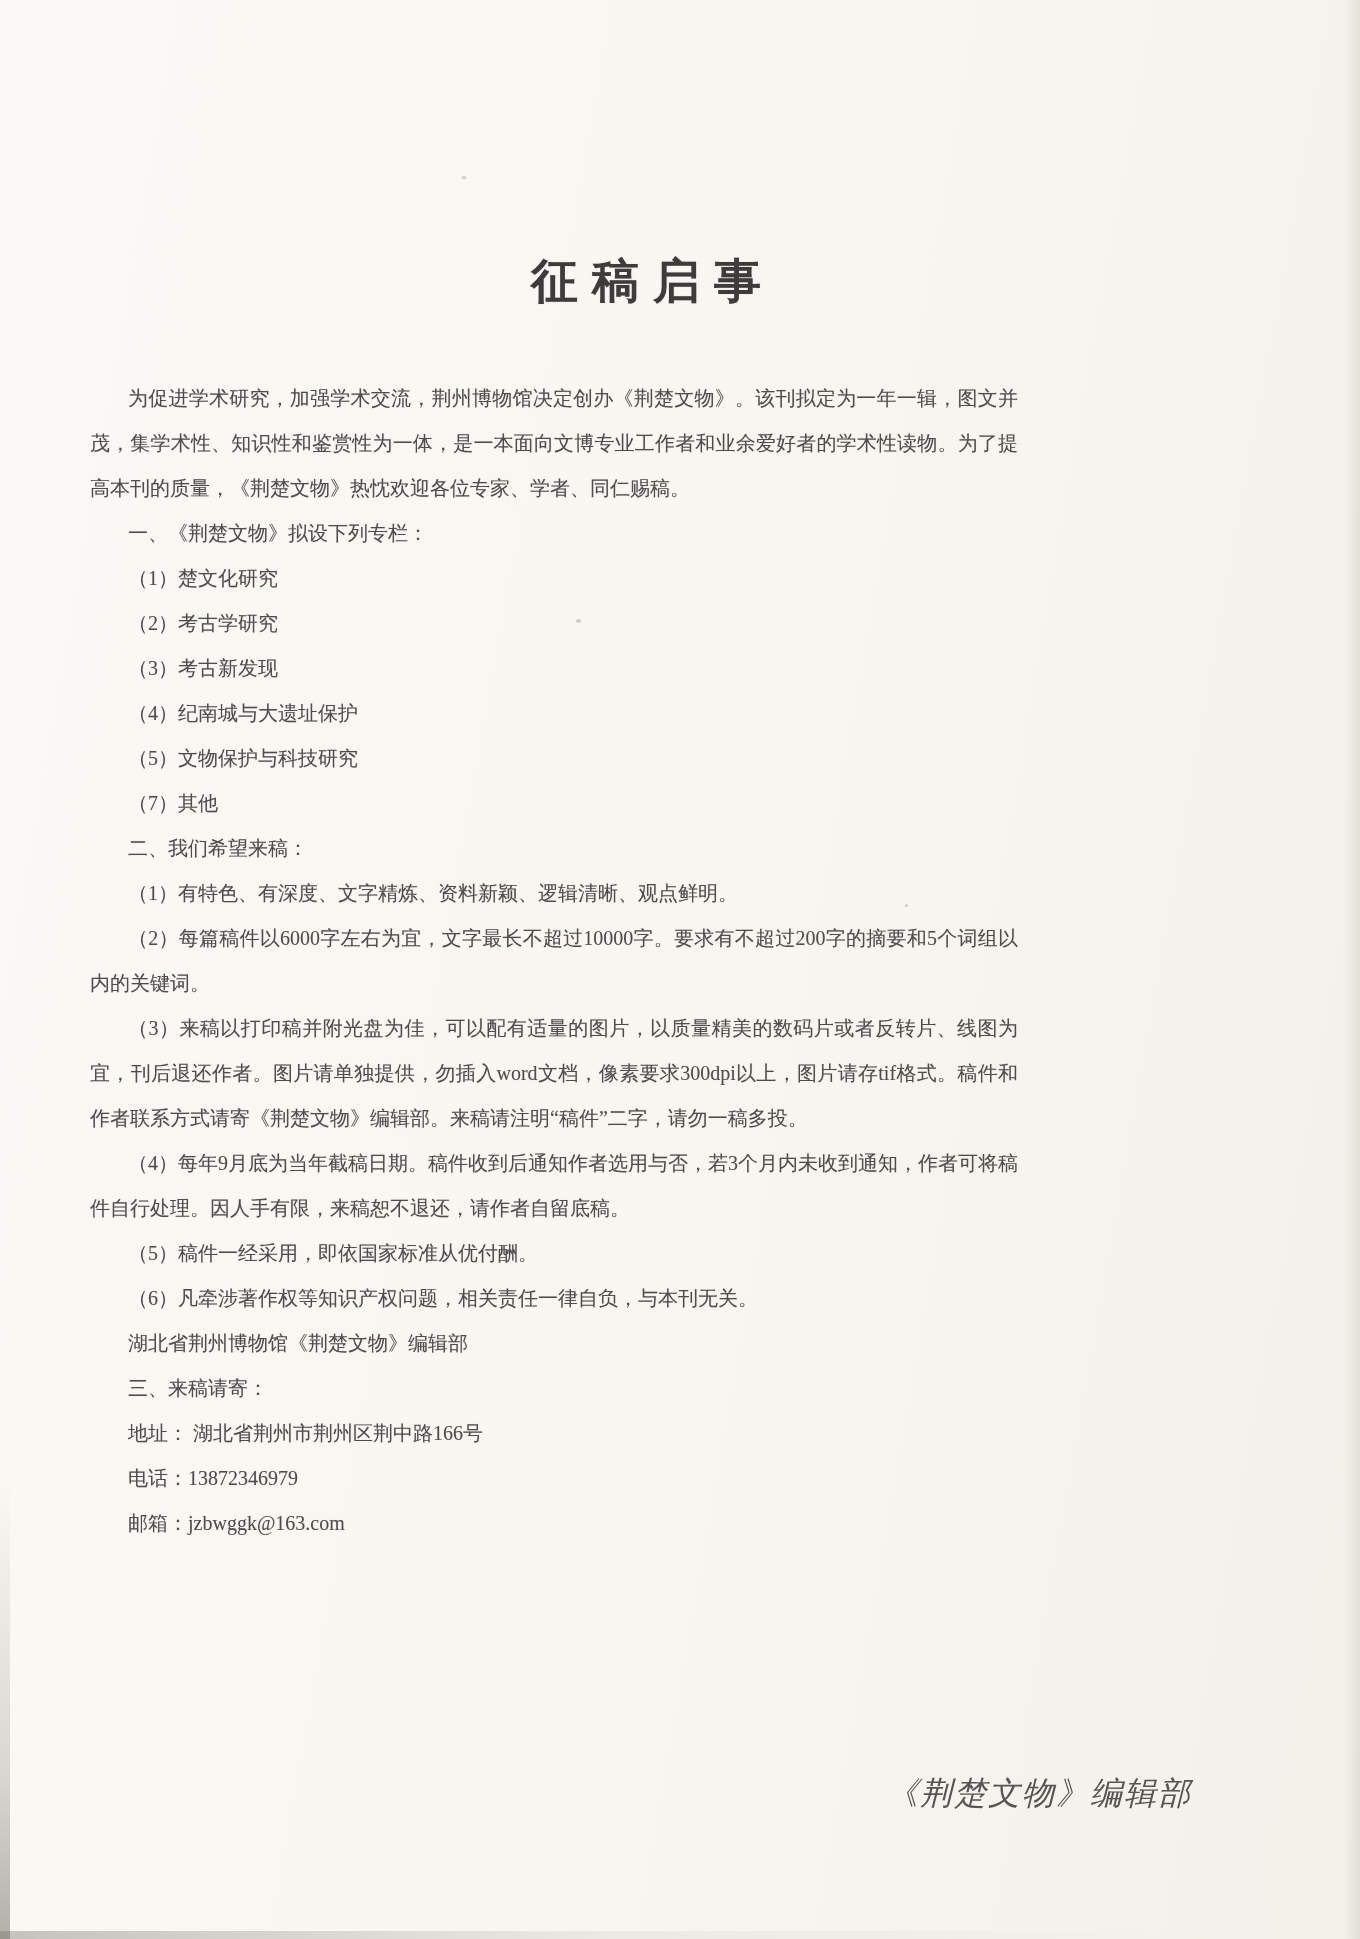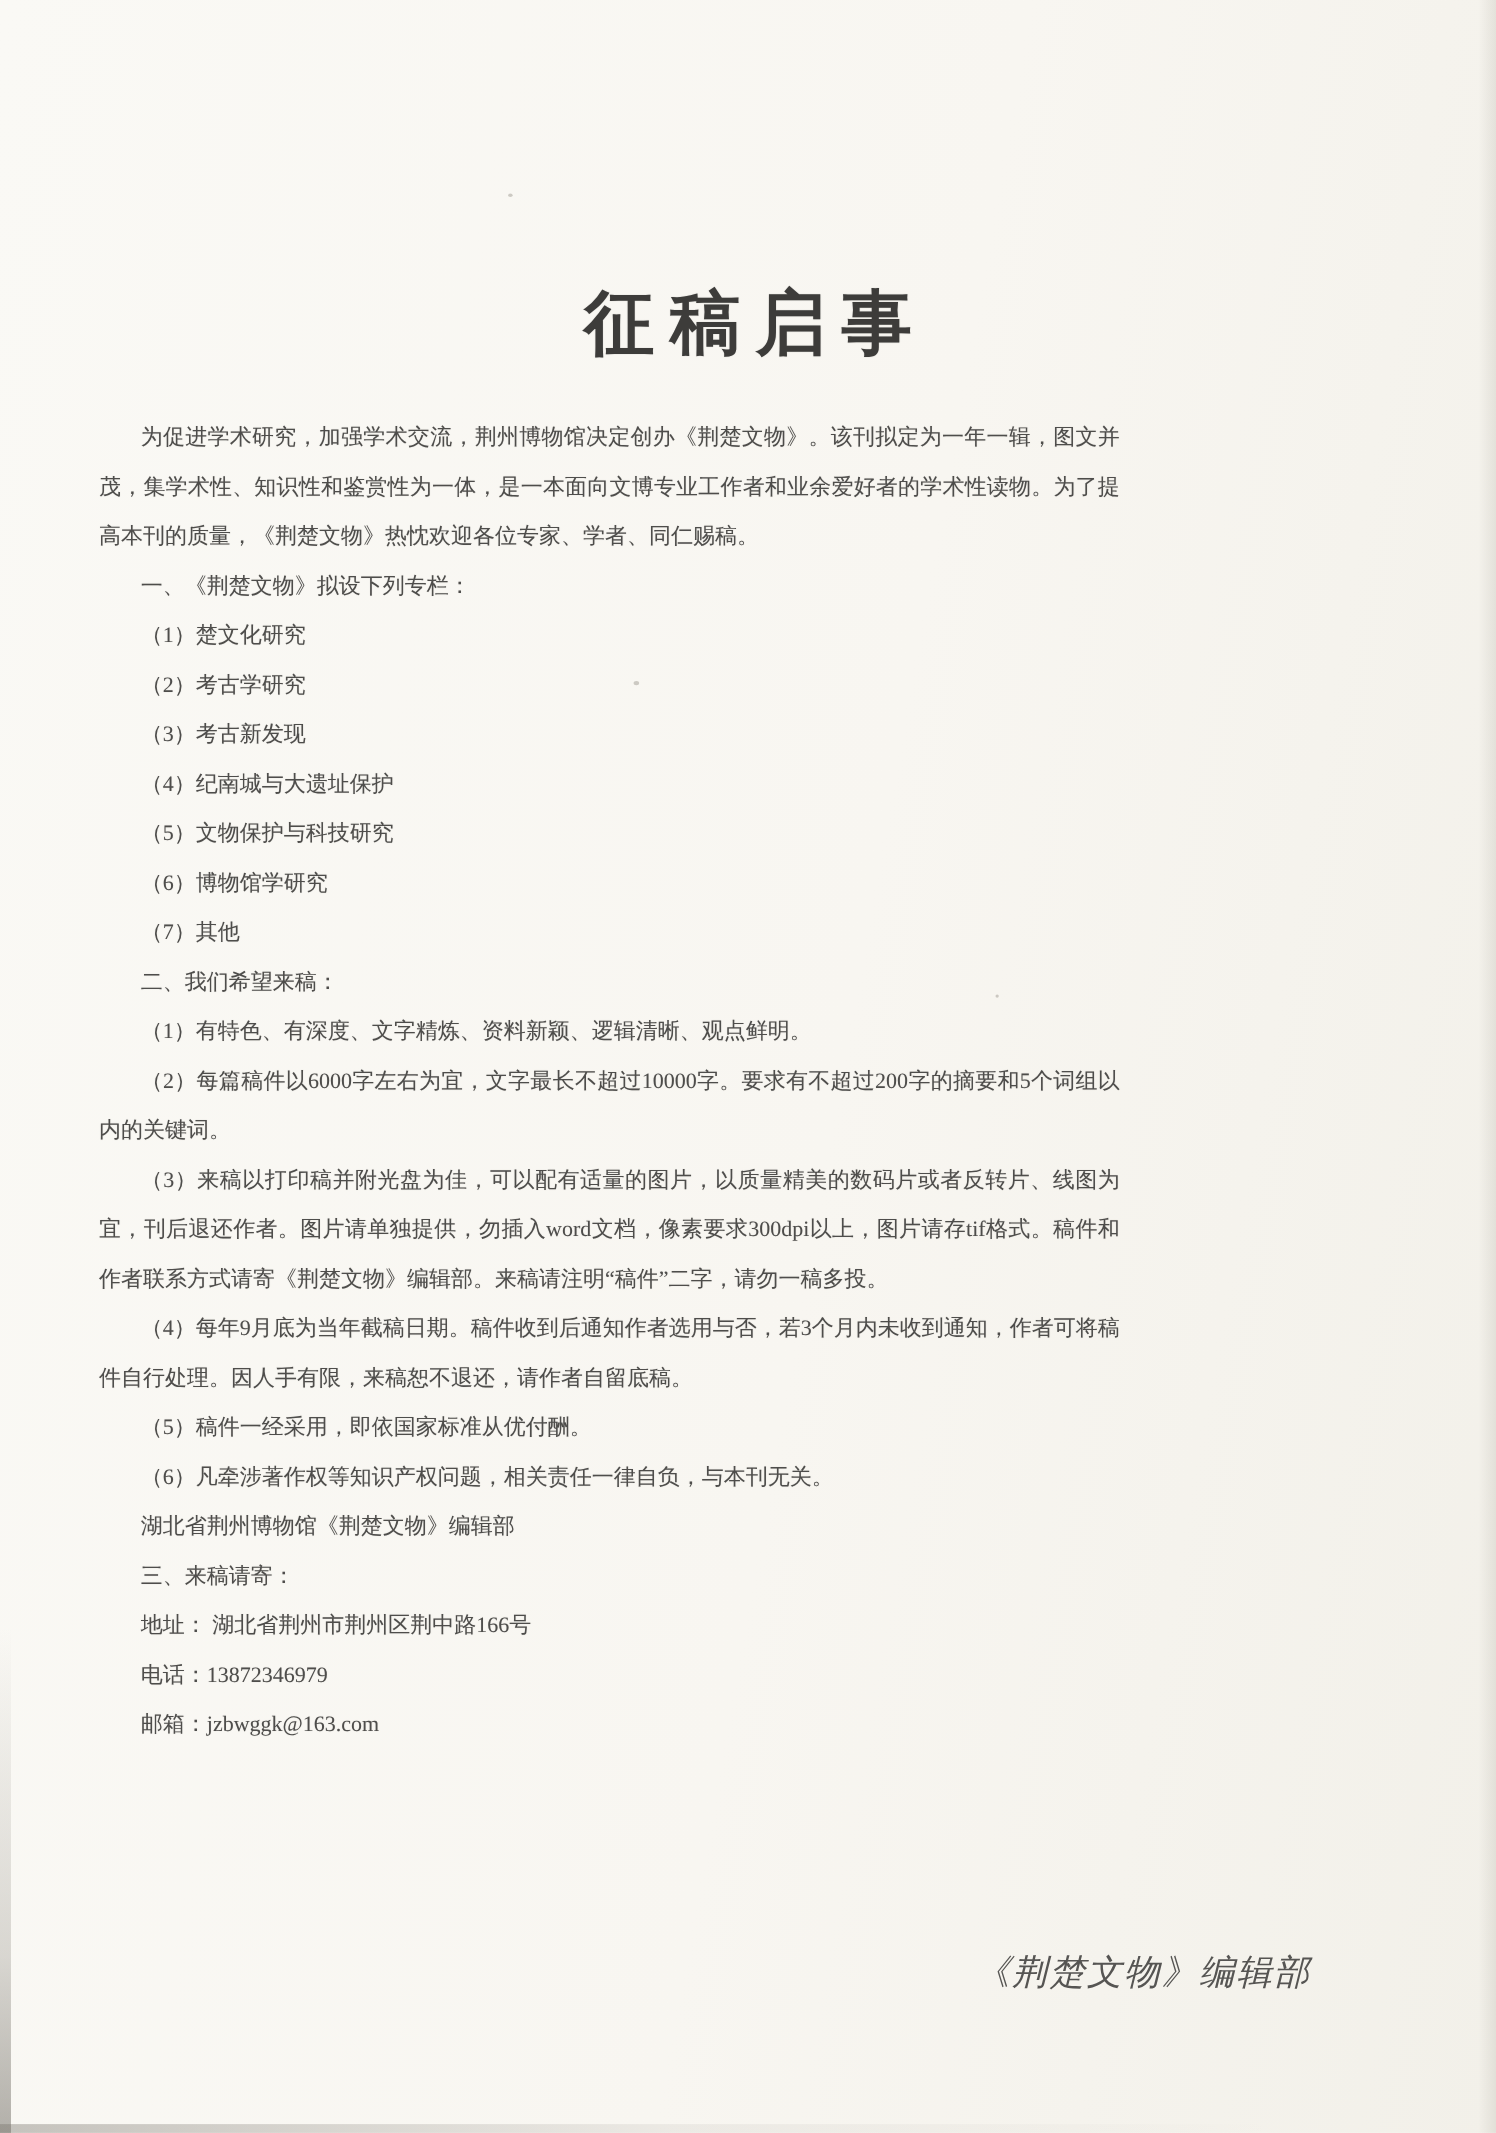--- a/index.html
+++ b/index.html
@@ -9,21 +9,21 @@
     height: 1939px;
     background: linear-gradient(100deg, #faf9f5 0%, #f8f6f1 55%, #f2f0e9 100%);
     overflow: hidden;
     font-family: "Liberation Serif", "DejaVu Serif", serif;
   }
   .title {
     position: absolute;
     top: 250px;
     left: 531px;
     margin: 0;
-    font-size: 64px;
+    font-size: 47px;
     font-weight: 700;
     letter-spacing: 14px;
     color: #3d3c3a;
     white-space: nowrap;
     text-shadow: 0 0 1px rgba(70,70,70,0.35);
     text-align: right;
   }
   .doc-body {
     position: absolute;
     top: 376px;
@@ -92,21 +92,20 @@
 <div class="page">
   <h1 class="title">征稿启事</h1>
   <div class="doc-body">
       <p class="line para">为促进学术研究，加强学术交流，荆州博物馆决定创办《荆楚文物》。该刊拟定为一年一辑，图文并茂，集学术性、知识性和鉴赏性为一体，是一本面向文博专业工作者和业余爱好者的学术性读物。为了提高本刊的质量，《荆楚文物》热忱欢迎各位专家、学者、同仁赐稿。</p>
       <p class="line head">一、《荆楚文物》拟设下列专栏：</p>
       <p class="line item">（1）楚文化研究</p>
       <p class="line item">（2）考古学研究</p>
       <p class="line item">（3）考古新发现</p>
       <p class="line item">（4）纪南城与大遗址保护</p>
       <p class="line item">（5）文物保护与科技研究</p>
-      <p class="line item">（6）博物馆学研究</p>
       <p class="line item">（7）其他</p>
       <p class="line head">二、我们希望来稿：</p>
       <p class="line item">（1）有特色、有深度、文字精炼、资料新颖、逻辑清晰、观点鲜明。</p>
       <p class="line para">（2）每篇稿件以6000字左右为宜，文字最长不超过10000字。要求有不超过200字的摘要和5个词组以内的关键词。</p>
       <p class="line para">（3）来稿以打印稿并附光盘为佳，可以配有适量的图片，以质量精美的数码片或者反转片、线图为宜，刊后退还作者。图片请单独提供，勿插入word文档，像素要求300dpi以上，图片请存tif格式。稿件和作者联系方式请寄《荆楚文物》编辑部。来稿请注明“稿件”二字，请勿一稿多投。</p>
       <p class="line para">（4）每年9月底为当年截稿日期。稿件收到后通知作者选用与否，若3个月内未收到通知，作者可将稿件自行处理。因人手有限，来稿恕不退还，请作者自留底稿。</p>
       <p class="line item">（5）稿件一经采用，即依国家标准从优付酬。</p>
       <p class="line item">（6）凡牵涉著作权等知识产权问题，相关责任一律自负，与本刊无关。</p>
       <p class="line contact">湖北省荆州博物馆《荆楚文物》编辑部</p>
       <p class="line head">三、来稿请寄：</p>

